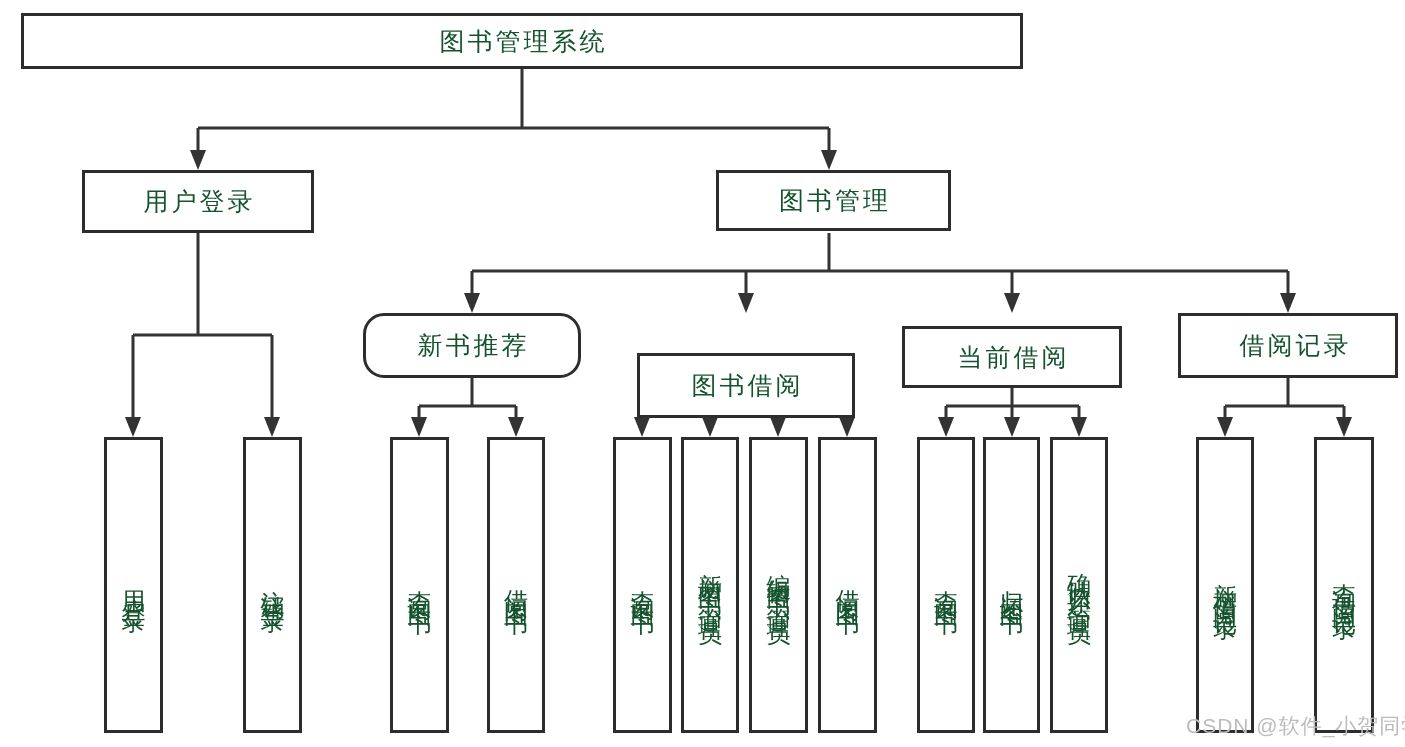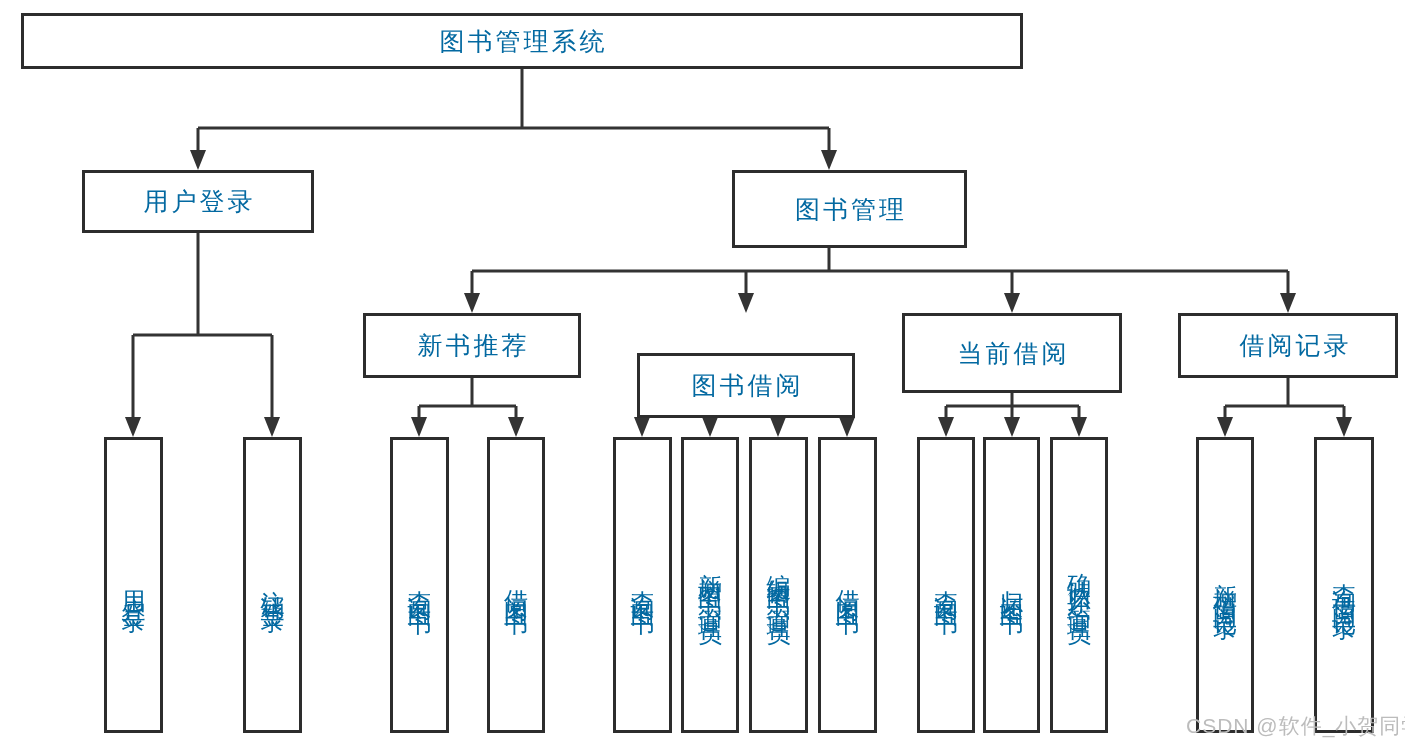--- a/index.html
+++ b/index.html
@@ -33,21 +33,21 @@
     stroke: none;
   }
   .node {
     position: absolute;
     box-sizing: border-box;
     border: 3px solid #2d2d2d;
     background: #ffffff;
     display: flex;
     align-items: center;
     justify-content: center;
-    color: #0369a1;
+    color: #14532d;
     font-size: 25px;
     letter-spacing: 3px;
     text-indent: 3px; 
     white-space: nowrap;
   }
   .vnode {
     writing-mode: vertical-rl;
     text-orientation: mixed;
     font-size: 24px;
     letter-spacing: 7px;
@@ -117,25 +117,25 @@
     <g>
       <path d="M1288 378 V406 M1225 406 H1344 M1225 406 V423 M1344 406 V423"></path>
       <polygon points="1217,417 1233,417 1225,437"></polygon>
       <polygon points="1336,417 1352,417 1344,437"></polygon>
     </g>
   </svg>
 
   <div class="node" style="left:21px; top:13px; width:1002px; height:56px;">图书管理系统</div>
 
   <div class="node" style="left:82px; top:170px; width:232px; height:63px;">用户登录</div>
-  <div class="node" style="left:732px; top:170px; width:235px; height:78px;text-align:right;">图书管理</div>
+  <div class="node" style="left:716px; top:170px; width:235px; height:61px;text-align:right;">图书管理</div>
 
-  <div class="node" style="left:363px; top:313px; width:218px; height:65px;">新书推荐</div>
+  <div class="node" style="left:363px; top:313px; width:218px; height:65px;border-radius:21px;">新书推荐</div>
   <div class="node" style="left:637px; top:313px; width:218px; height:65px;margin-top:40px;">图书借阅</div>
-  <div class="node" style="left:902px; top:313px; width:220px; height:80px;">当前借阅</div>
+  <div class="node" style="left:902px; top:326px; width:220px; height:62px;">当前借阅</div>
   <div class="node" style="left:1178px; top:313px; width:220px; height:65px;padding-left:12px;">借阅记录</div>
 
   <div class="node vnode" style="left:104px; top:437px; width:59px; height:296px;">用户登录</div>
   <div class="node vnode" style="left:243px; top:437px; width:59px; height:296px;">注销登录</div>
 
   <div class="node vnode" style="left:390px; top:437px; width:59px; height:296px;">查询图书</div>
   <div class="node vnode" style="left:487px; top:437px; width:58px; height:296px;">借阅图书</div>
 
   <div class="node vnode" style="left:613px; top:437px; width:59px; height:296px;">查询图书</div>
   <div class="node vnode" style="left:681px; top:437px; width:58px; height:296px;">新增图书（管理员）</div>

